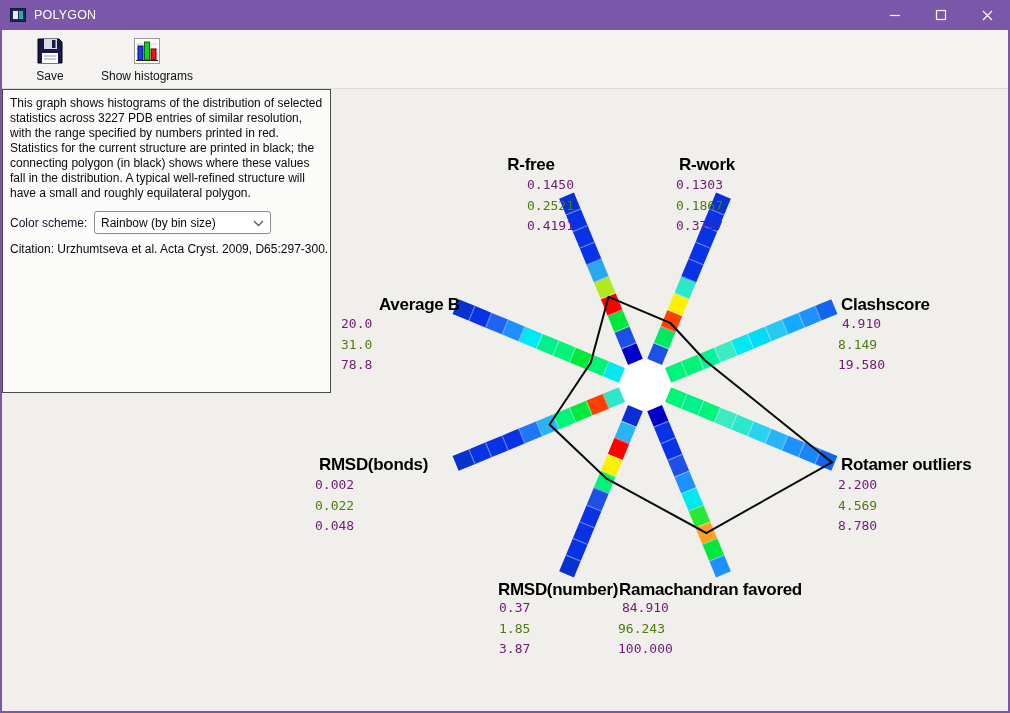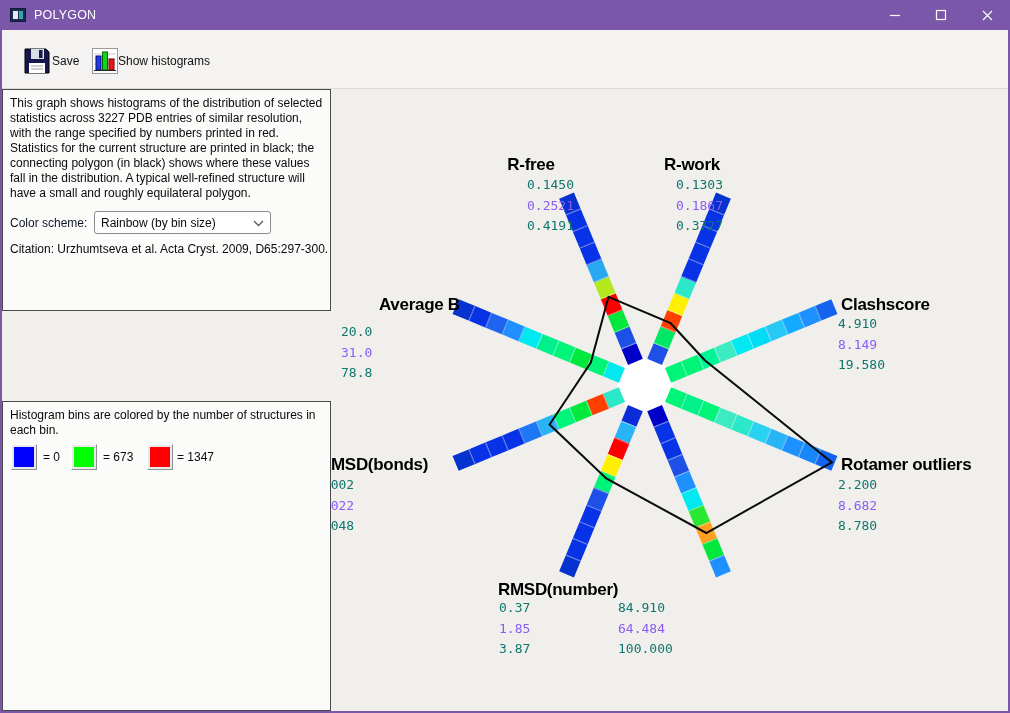--- a/index.html
+++ b/index.html
@@ -14,29 +14,29 @@
   #titlebar{position:absolute;left:0;top:0;width:100%;height:30px;background:#7a57a9;z-index:20;display:flex;align-items:center;}
   #app-icon{width:16px;height:14px;margin-left:10px;background:#1d2a52;border:1px solid #101a38;display:flex;padding:2px;gap:1px;}
   #app-icon .p1{flex:1;background:#e8ecf2;}
   #app-icon .p2{flex:1;background:#35a5ad;}
   #window-title{color:#ffffff;font-size:12.5px;margin-left:8px;letter-spacing:0.2px;}
   .win-btn{position:absolute;top:0;width:46px;height:30px;display:flex;align-items:center;justify-content:center;cursor:default;}
   #btn-min{right:92px;} #btn-max{right:46px;} #btn-close{right:0;}
 
   
   #toolbar{position:absolute;left:0;top:30px;width:100%;height:59px;background:#f4f3f1;border-bottom:1px solid #dddbd8;z-index:12;}
-  .tool-btn{position:absolute;top:2px;height:55px;display:flex;align-items:center;justify-content:flex-start;}
+  .tool-btn{position:absolute;top:2px;height:55px;display:flex;flex-direction:column;align-items:center;justify-content:flex-start;}
   #save-btn{left:22px;width:56px;}
   #hist-btn{left:92px;width:110px;}
   .tool-btn .ticon{height:32px;display:flex;align-items:center;justify-content:center;margin-top:3px;}
   .tool-btn .tlabel{font-size:12px;color:#111;margin-top:2px;white-space:nowrap;}
 
   
   .panel{position:absolute;left:2px;width:329px;background:#fbfbfa;border:1px solid #4a4a4a;z-index:10;}
-  #info-panel{top:89px;height:222px;}
+  #info-panel{top:89px;height:304px;}
   #legend-panel{top:401px;height:310px;}
   .panel-desc{padding:6px 4px 0 7px;font-size:12px;line-height:15px;color:#0a0a0a;}
   #color-scheme-label{position:absolute;left:7px;top:126px;font-size:12px;color:#0f172a;}
   #color-scheme-select{
     position:absolute;left:91px;top:121px;width:177px;height:23px;background:#ffffff;
     border:1px solid #8a8a8a;border-radius:3px;font-size:12px;color:#0a0a0a;
     display:flex;align-items:center;padding:0 6px;cursor:default;
   }
   #color-scheme-select .chev{margin-left:auto;color:#5a5a5a;}
   #citation{position:absolute;left:7px;top:152px;font-size:12px;color:#0a0a0a;white-space:nowrap;}
@@ -48,22 +48,22 @@
   
   #plot-area{position:absolute;left:0;top:0;width:1010px;height:713px;z-index:1;}
   .center-circle{position:absolute;width:56px;height:56px;border-radius:50%;background:#ffffff;z-index:1;}
   .spoke{position:absolute;transform-origin:0 50%;display:flex;z-index:2;}
   .seg{flex:1 0 auto;height:100%;}
   .seg + .seg{border-left:1px solid rgba(255,255,255,0.35);}
   .poly-overlay{position:absolute;left:0;top:0;z-index:3;pointer-events:none;}
   .axis-label{position:absolute;font-weight:bold;font-size:17px;letter-spacing:-0.3px;color:#000;z-index:4;white-space:nowrap;}
   .axis-label.centered{transform:translateX(-50%);}
   .axis-values{position:absolute;font-family:"DejaVu Sans Mono",monospace;font-size:13px;line-height:20.5px;z-index:4;white-space:nowrap;}
-  .val.red{color:#0f766e;}
-  .val.black{color:#8b5cf6;}
+  .val.red{color:#701a75;text-align:center;}
+  .val.black{color:#4d7c0f;}
 </style>
 </head>
 <body>
 
 <div id="window">
 
   <div id="plot-area">
       <div class="center-circle" style="left: 617px; top: 357px;"></div>
       <div class="spoke" style="left: 645px; top: 377px; width: 180px; height: 16px; transform: rotate(-112.5deg) translateX(25px);">
         <div class="seg" style="background: rgb(0, 0, 200);"></div>
@@ -163,57 +163,58 @@
       </div>
       <svg class="poly-overlay" width="1010" height="713">
         <polygon points="608.5,296.9 670.6,323.2 704.8,360.2 831.9,462.4 706.3,533.0 606.3,478.4 549.6,424.5 590.8,362.5" fill="none" stroke="#0a0a0a" stroke-width="2"></polygon>
       </svg>
       <div class="axis-label centered" style="left: 531px; top: 155px;">R-free</div>
       <div class="axis-values" style="left: 527px; top: 175px;">
         <div class="val red">0.1450</div>
         <div class="val black">0.2521</div>
         <div class="val red">0.4191</div>
       </div>
-      <div class="axis-label centered" style="left: 692px; top: 155px;">R-work</div>
+      <div class="axis-label centered" style="left: 707px; top: 155px;">R-work</div>
       <div class="axis-values" style="left: 676px; top: 175px;">
         <div class="val red">0.1303</div>
         <div class="val black">0.1867</div>
         <div class="val red">0.3727</div>
       </div>
       <div class="axis-label" style="left: 841px; top: 295px;">Clashscore</div>
       <div class="axis-values" style="left: 838px; top: 314px;">
         <div class="val red">4.910</div>
         <div class="val black">8.149</div>
         <div class="val red">19.580</div>
       </div>
       <div class="axis-label" style="left: 841px; top: 455px;">Rotamer outliers</div>
       <div class="axis-values" style="left: 838px; top: 475px;">
         <div class="val red">2.200</div>
-        <div class="val black">8.682</div>
+        <div class="val black">4.569</div>
         <div class="val red">8.780</div>
       </div>
+      <div class="axis-label" style="left: 619px; top: 580px;">Ramachandran favored</div>
       <div class="axis-values" style="left: 618px; top: 598px;">
         <div class="val red">84.910</div>
-        <div class="val black">64.484</div>
+        <div class="val black">96.243</div>
         <div class="val red">100.000</div>
       </div>
       <div class="axis-label" style="left: 498px; top: 580px;">RMSD(number)</div>
       <div class="axis-values" style="left: 499px; top: 598px;">
         <div class="val red">0.37</div>
         <div class="val black">1.85</div>
         <div class="val red">3.87</div>
       </div>
       <div class="axis-label" style="left: 319px; top: 455px;">RMSD(bonds)</div>
       <div class="axis-values" style="left: 315px; top: 475px;">
         <div class="val red">0.002</div>
         <div class="val black">0.022</div>
         <div class="val red">0.048</div>
       </div>
       <div class="axis-label" style="left: 343px; top: 295px; margin-left: 36px;">Average B</div>
-      <div class="axis-values" style="left: 341px; top: 314px; margin-top: 8px;">
+      <div class="axis-values" style="left: 341px; top: 314px;">
         <div class="val red">20.0</div>
         <div class="val black">31.0</div>
         <div class="val red">78.8</div>
       </div>
     </div>
 
   <div id="titlebar">
     <div id="app-icon">
         <div class="p1"></div>
         <div class="p2"></div>
@@ -274,29 +275,14 @@
       <span>Rainbow (by bin size)</span>
       <span class="chev">
         <svg width="11" height="7">
             <polyline points="1,1 5.5,5.5 10,1" fill="none" stroke="#5a5a5a" stroke-width="1.3"></polyline>
           </svg>
       </span>
     </div>
     <div id="citation">Citation: Urzhumtseva et al. Acta Cryst. 2009, D65:297-300.</div>
   </div>
 
-  <div class="panel" id="legend-panel">
-    <div class="panel-desc">Histogram bins are colored by the number of structures in each bin.</div>
-    <div class="swatch-frame" style="left:8px">
-        <div class="swatch" style="background: rgb(0, 0, 255);"></div>
-      </div>
-    <div class="swatch-label" style="left:40px">= 0</div>
-    <div class="swatch-frame" style="left:68px">
-        <div class="swatch" style="background: rgb(0, 255, 0);"></div>
-      </div>
-    <div class="swatch-label" style="left:100px">= 673</div>
-    <div class="swatch-frame" style="left:144px">
-        <div class="swatch" style="background: rgb(255, 0, 0);"></div>
-      </div>
-    <div class="swatch-label" style="left:174px">= 1347</div>
-  </div>
 
 </div>
 
 </body></html>

